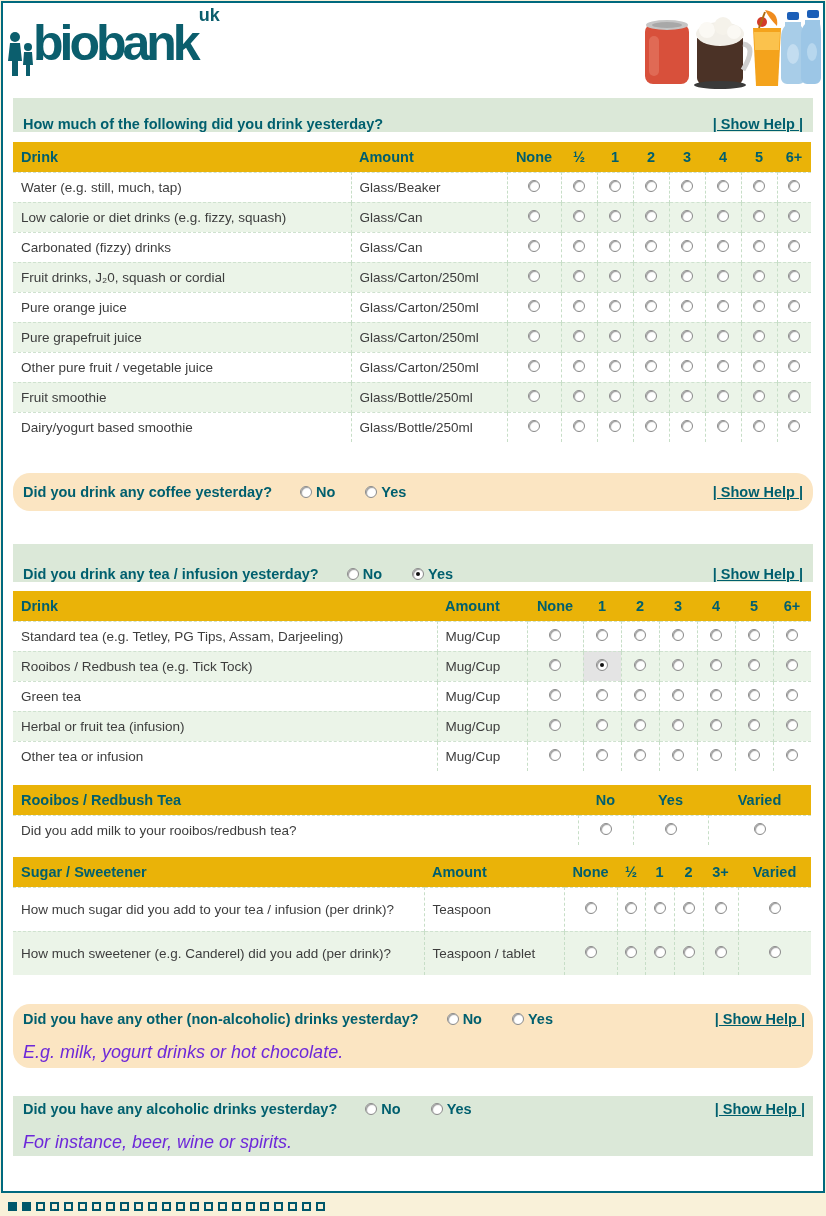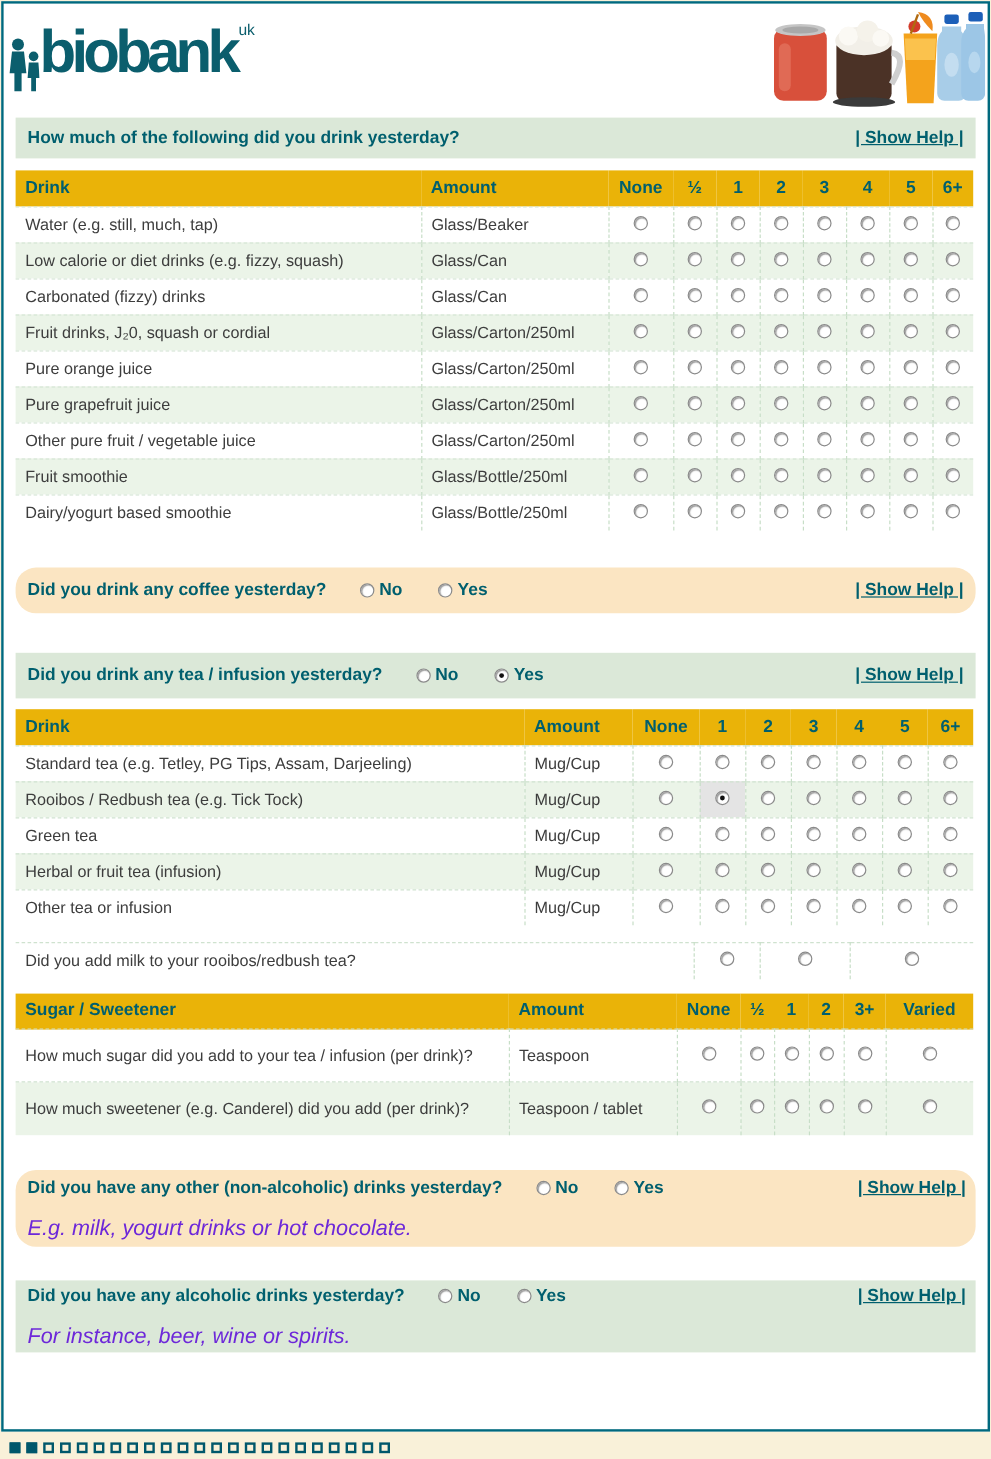--- a/index.html
+++ b/index.html
@@ -13,30 +13,30 @@
   .page {
     position:absolute; left:1px; top:1px; width:824px; height:1192px;
     border:2px solid #00697e; background:#fff;
   }
   .inner { padding:0 10px; }
 
   
   .hdr { height:88px; position:relative; }
   .logo { position:absolute; left:4px; top:2px; color:#0b5e6d; display:flex; align-items:flex-start; }
   .logo .word { font-weight:bold; font-size:50px; letter-spacing:-4px; line-height:76px; }
-  .logo .uk { font-weight:normal; font-size:13px; letter-spacing:0; margin-top:12px; margin-left:2px; }
+  .logo .uk { font-weight:bold; font-size:18px; letter-spacing:0; margin-left:2px; }
   .logo svg { margin-top:26px; }
   .photo { position:absolute; right:2px; top:3px; }
 
   
   .bar {
     display:flex; align-items:center;
     padding:0 10px; color:#005f6e; font-weight:bold; font-size:14.5px;
   }
-  .bar.green { background:#dbe8d8; }
+  .bar.green { background:#dbe8d8;align-items:flex-end; }
   .bar.orange { background:#fbe5c2;border-radius:17px; }
   .bar .title { margin-right:28px; }
   .bar .spacer { flex:1; }
   .help { color:#005f6e; font-weight:bold; font-size:14.5px; text-decoration:underline; white-space:nowrap; cursor:pointer; }
   .radio-pair { display:flex; align-items:center; margin-right:30px; }
   .radio-pair .lbl { margin-left:4px; }
 
   .bar2 { padding:6px 8px 4px 10px; }
   .bar2 .line1 { display:flex; align-items:center; }
   .bar2 .note { font-weight:normal; font-style:italic; font-size:18px; color:#6d28d9; margin-top:15px; }
@@ -403,20 +403,26 @@
       </table>
 
     <table style="margin-top:14px;">
       <colgroup>
         <col style="width:565px">
           <col style="width:55px">
           <col style="width:75px">
           <col style="width:103px">
       </colgroup>
       <tbody>
+          <tr>
+        <th class="lft">Rooibos / Redbush Tea</th>
+        <th>No</th>
+        <th>Yes</th>
+        <th>Varied</th>
+      </tr>
       <tr class="odd">
         <td class="lbl">Did you add milk to your rooibos/redbush tea?</td>
       <td class="rc"><span class="radio"></span></td>
             <td class="rc"><span class="radio"></span></td>
             <td class="rc"><span class="radio"></span></td>
           </tr>
     </tbody>
       </table>
 
     <table class="tall" style="margin-top:12px;">

